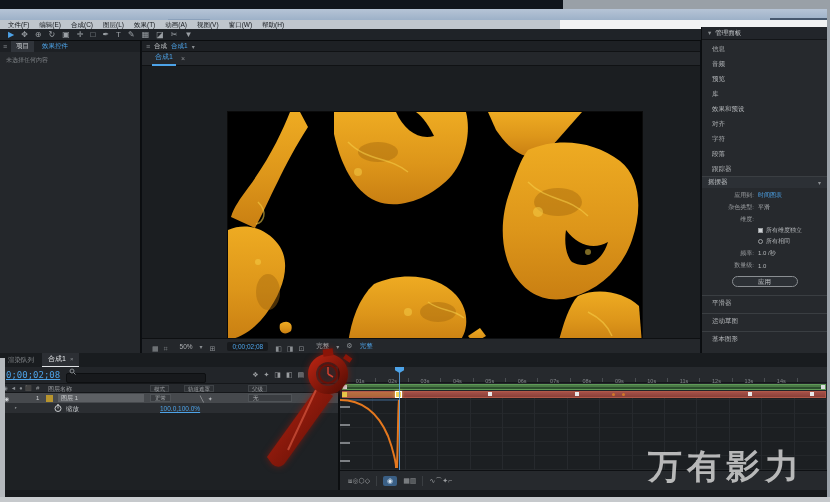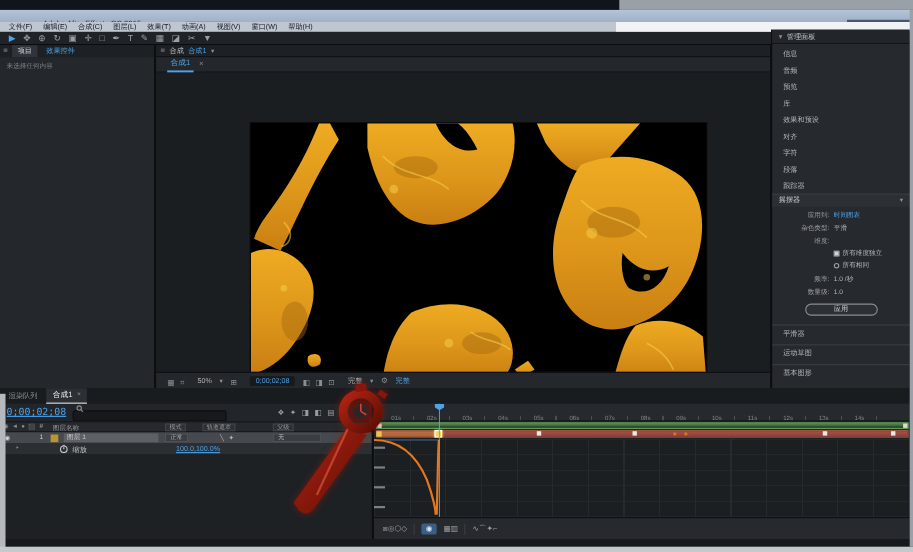--- a/index.html
+++ b/index.html
@@ -496,20 +496,21 @@
       <span class="gsep"></span>
       <span class="g-active"><span>◉</span></span>
       <span><span>▦</span><span>▥</span></span>
       <span class="gsep"></span>
       <span><span>∿</span><span>⌒</span><span>✦</span><span>⌐</span></span>
     </div>
 
     <div class="tl-bottom-strip"></div>
   </div>
 
+  <div class="abs watermark">万有影力</div>
 
   <svg class="abs red-annotation" width="118" height="135" viewBox="0 0 118 135">
     <defs>
       <linearGradient id="redg" x1="0" y1="0" x2="1" y2="1">
         <stop offset="0" stop-color="#b42312"></stop>
         <stop offset="1" stop-color="#5a0e04"></stop>
       </linearGradient>
     </defs>
     <g filter="drop-shadow(0 0 3px rgba(160,25,10,0.6))">
       <path d="M70,46 L85,56 L37,123 Q31,130 24,124 L19,117 Z" fill="url(#redg)"></path>

